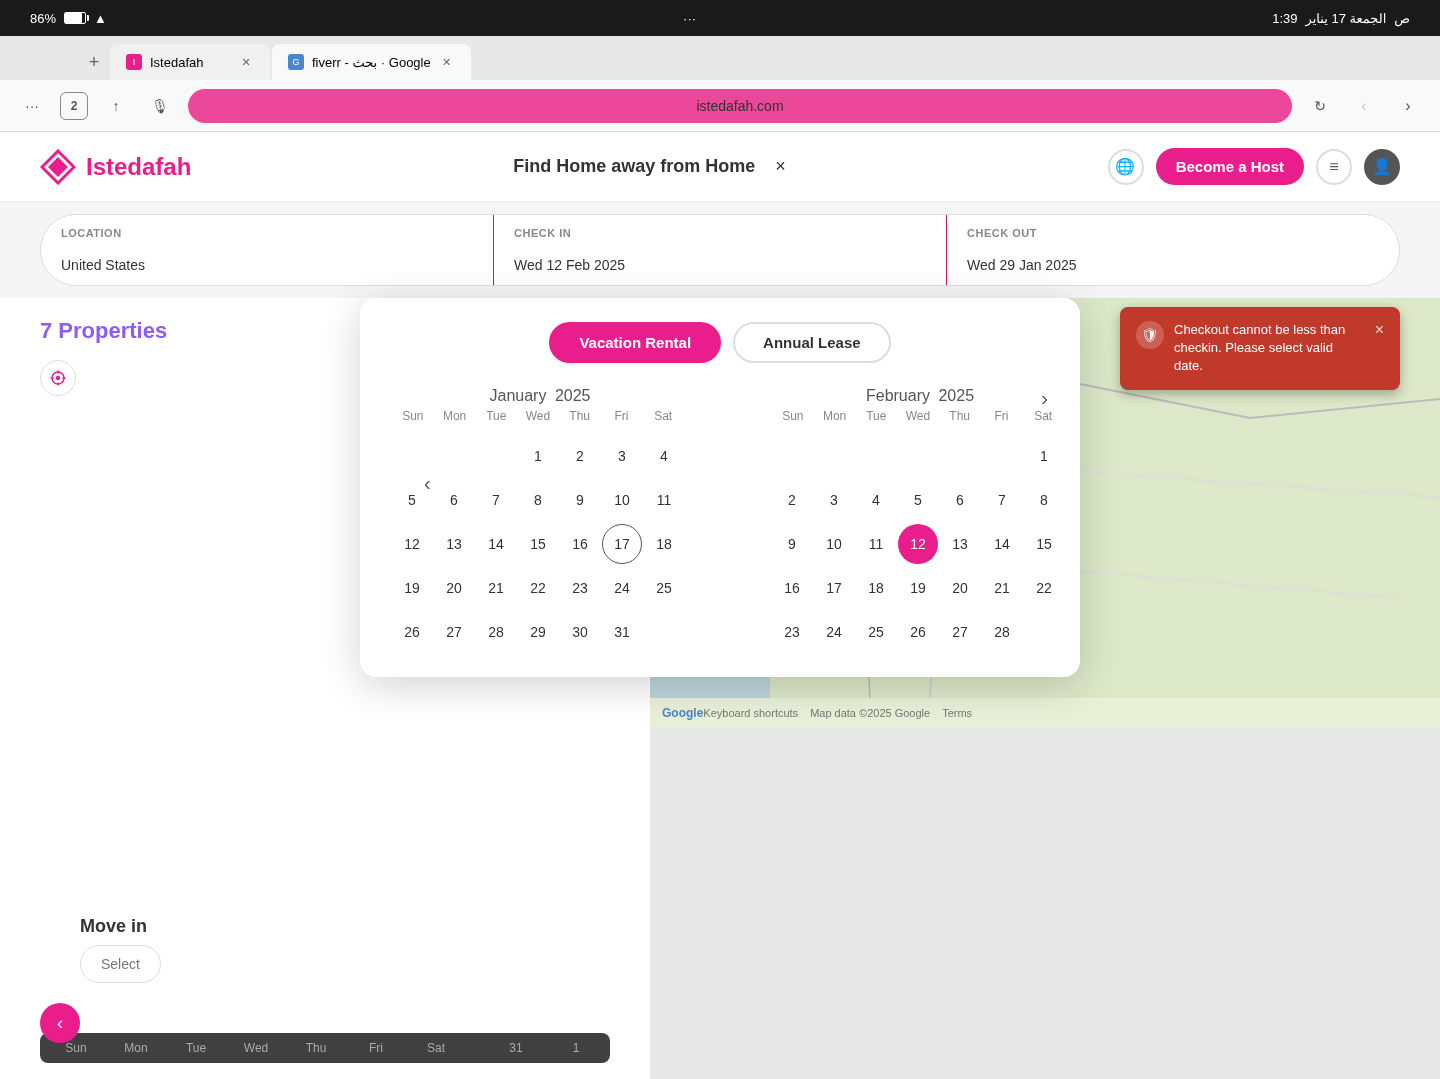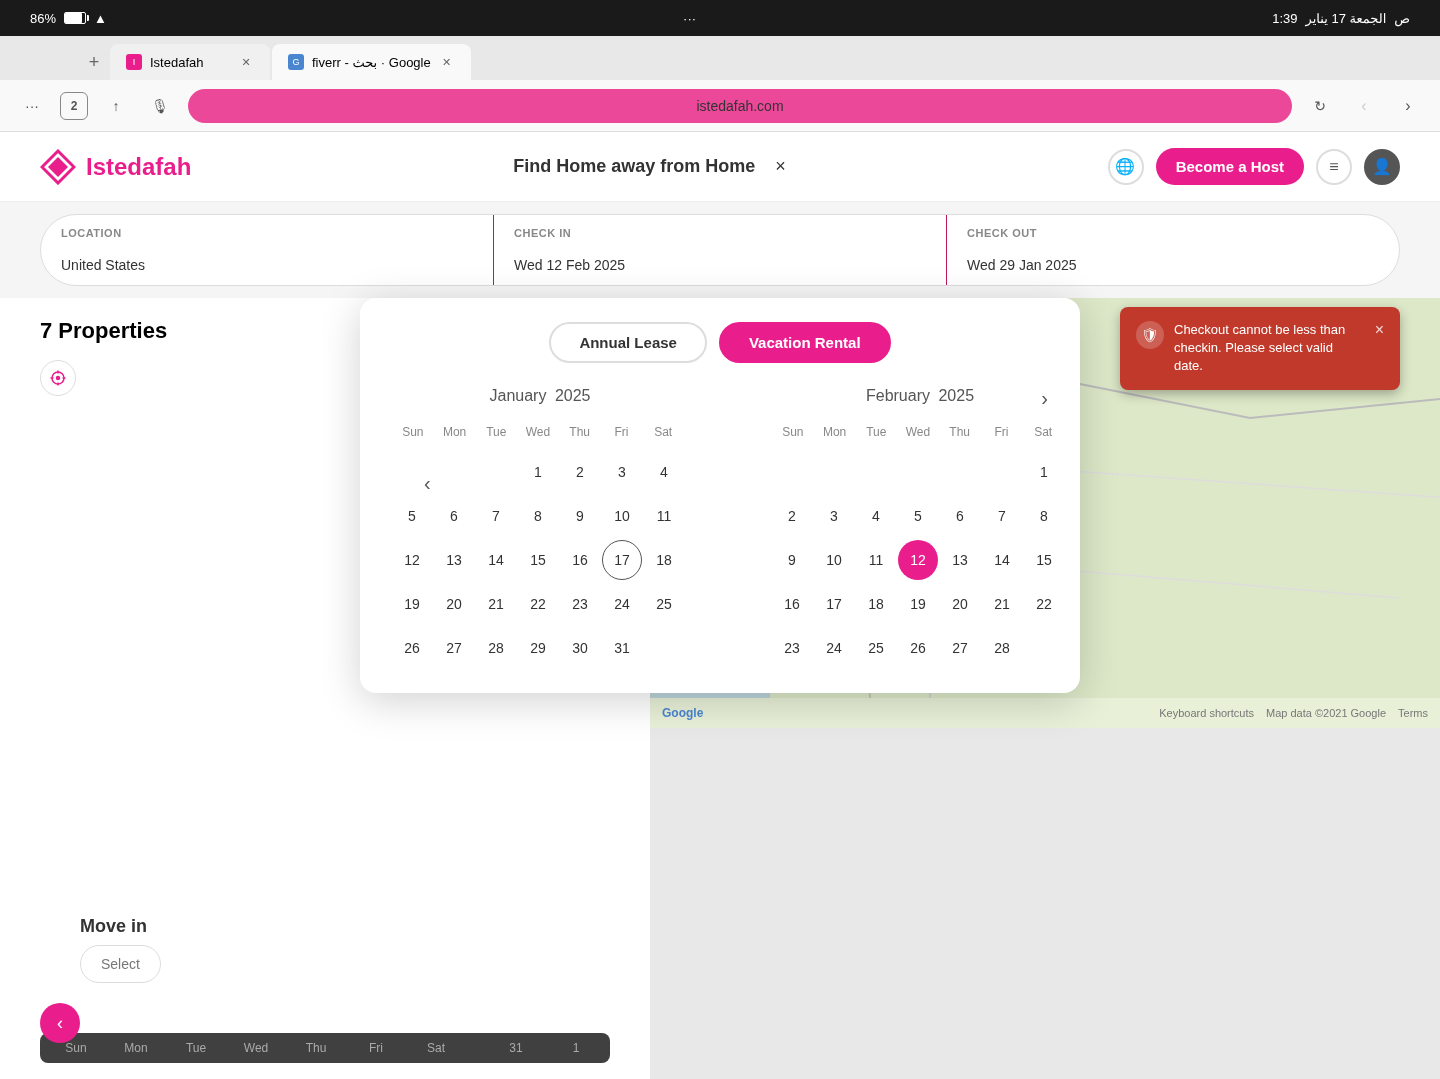--- a/index.html
+++ b/index.html
@@ -318,21 +318,21 @@
 
     .left-panel {
       width: 650px;
       padding: 20px 40px;
       background: white;
     }
 
     .properties-count {
       font-size: 22px;
       font-weight: 700;
-      color: #000000;
+      color: #8b5cf6;
       margin-bottom: 16px;
     }
 
     .location-btn {
       width: 36px;
       height: 36px;
       border-radius: 50%;
       border: 1.5px solid #ddd;
       display: flex;
       align-items: center;
@@ -380,21 +380,20 @@
 
     .calendar-grid {
       display: flex;
       gap: 40px;
     }
     .calendar-month { flex: 1; }
     .month-header {
       text-align: center;
       font-size: 16px;
       font-weight: 700;
-      margin-bottom: 16px;
       color: #222;
     }
     .month-header span { font-weight: 400; color: #555; margin-left: 4px; }
     .calendar-nav {
       position: absolute;
       top: 85px;
       background: none;
       border: none;
       font-size: 20px;
       color: #555;
@@ -494,21 +493,20 @@
       cursor: pointer;
       color: #333;
     }
     .map-footer {
       background: #e8f0d8;
       padding: 8px 12px;
       font-size: 11px;
       color: #888;
       display: flex;
       align-items: center;
-      justify-content: space-between;
     }
     .google-logo { color: #4a86d0; font-weight: 600; font-size: 12px; }
 
     
     .move-in-section {
       padding: 0 40px;
       margin-top: 16px;
     }
     .move-in-title { font-size: 18px; font-weight: 600; color: #333; margin-bottom: 8px; }
     .select-btn {
@@ -669,25 +667,25 @@
         <line x1="12" y1="2" x2="12" y2="6" stroke="#e91e8c" stroke-width="2"></line>
         <line x1="12" y1="18" x2="12" y2="22" stroke="#e91e8c" stroke-width="2"></line>
         <line x1="2" y1="12" x2="6" y2="12" stroke="#e91e8c" stroke-width="2"></line>
         <line x1="18" y1="12" x2="22" y2="12" stroke="#e91e8c" stroke-width="2"></line>
       </svg>
     </div>
 
     <div class="calendar-overlay">
 
       <div class="rental-tabs">
+        <div class="rental-tab active">
+          <span>Vacation Rental</span>
+        </div>
         <div class="rental-tab">
           <span>Annual Lease</span>
-        </div>
-        <div class="rental-tab active">
-          <span>Vacation Rental</span>
         </div>
       </div>
 
       <div style="position:relative;">
         <button class="calendar-nav prev">‹</button>
         <button class="calendar-nav next" style="position:absolute; right:0; top:0; background:none; border:none; font-size:20px; color:#555; cursor:pointer;">›</button>
 
         <div class="calendar-grid">
 
           <div class="calendar-month">
@@ -870,19 +868,19 @@
 
         <rect x="310" y="340" width="22" height="16" rx="3" fill="#d4e8f0" stroke="#888" stroke-width="1"></rect>
         <text x="321" y="352" text-anchor="middle" font-size="9" fill="#333">395</text>
       </svg>
     </div>
 
     <div class="map-footer">
       <span class="google-logo">Google</span>
       <div style="display:flex; gap:12px;">
         <span style="cursor:pointer; color:#777;">Keyboard shortcuts</span>
-        <span style="color:#777;">Map data ©2021 Google</span>
+        <span style="color:#777;">Map data ©2025 Google</span>
         <span style="cursor:pointer; color:#777;">Terms</span>
       </div>
     </div>
   </div>
 
 </div>
 
 </body></html>

